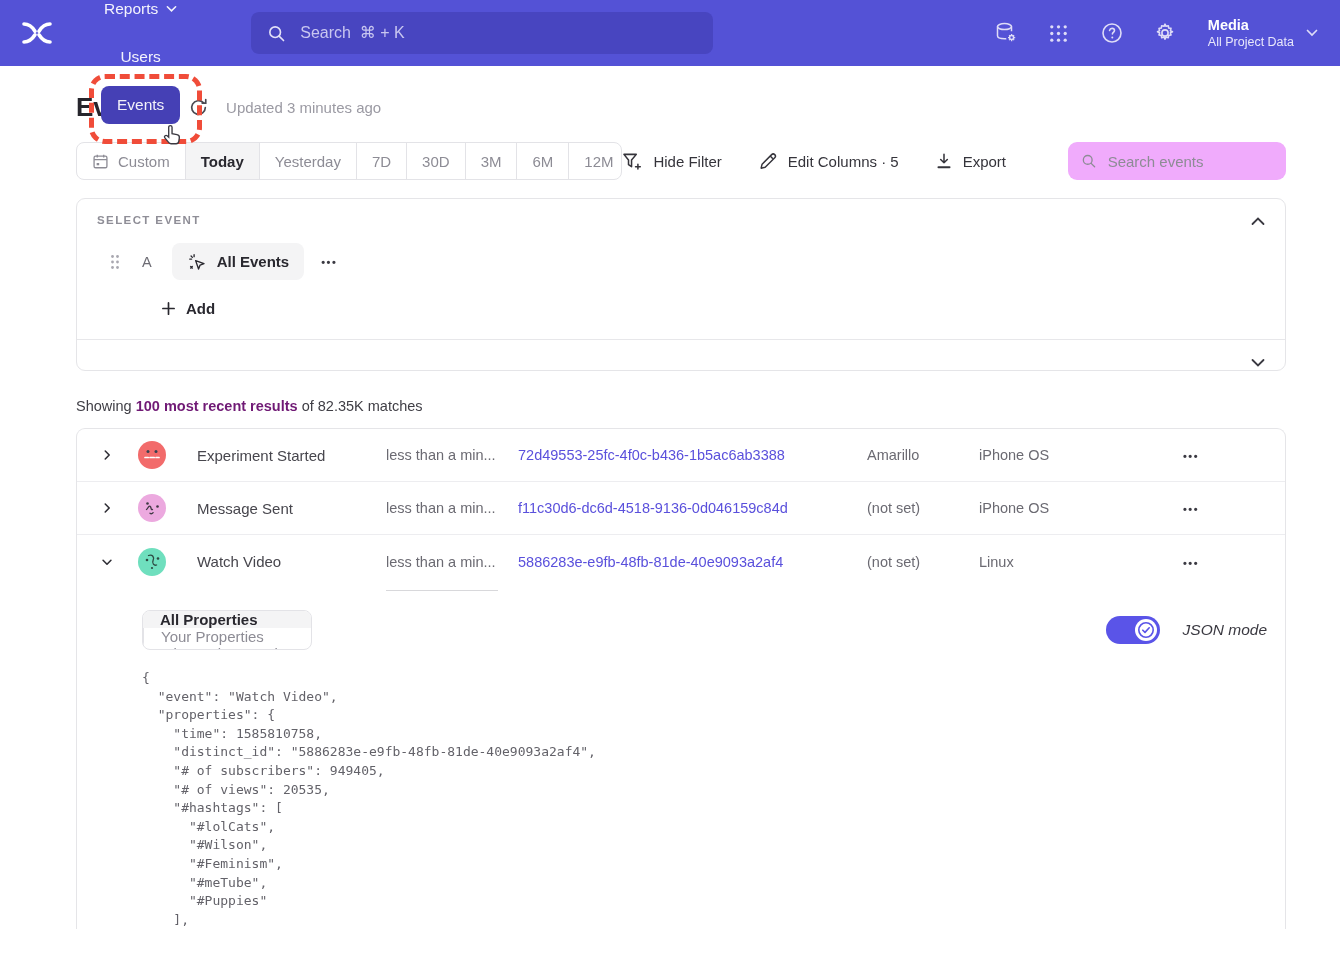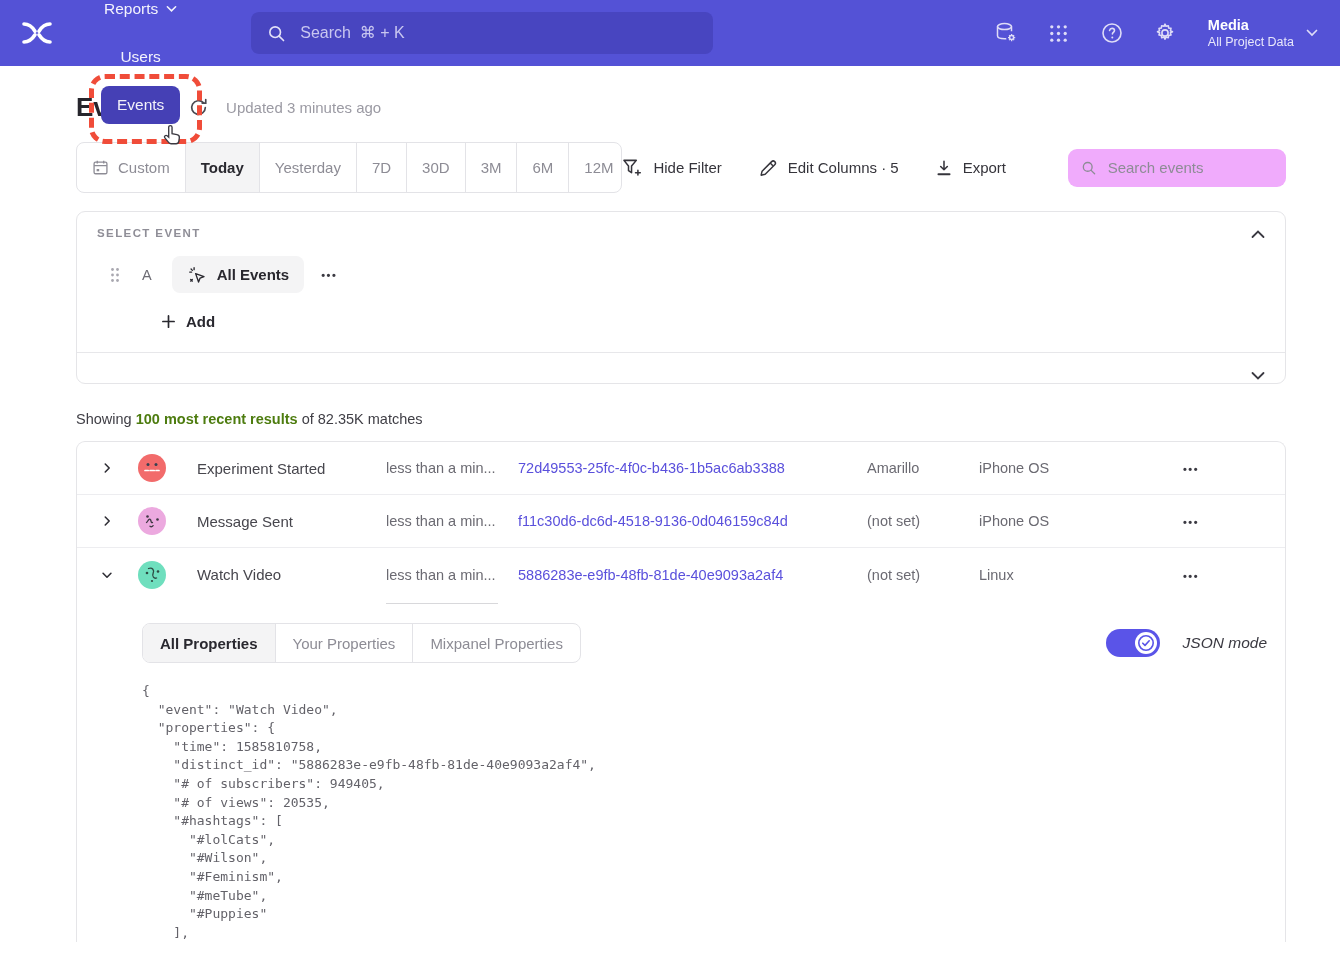--- a/index.html
+++ b/index.html
@@ -32,21 +32,21 @@
   .account-name { font-size:14.5px; font-weight:700; line-height:18px; }
   .account-proj { font-size:12.5px; color:#e8e7fb; line-height:16px; }
   
   main { padding:0 54px 0 76px; }
   .page-head { display:flex; align-items:center; margin-top:26px; gap:16px; }
   .page-title { font-size:26px; font-weight:700; color:#26252c; margin:0; letter-spacing:-.2px; }
   .refresh-btn { width:22px; height:22px; color:#4a4951; cursor:pointer; margin-left:12px; }
   .updated { font-size:15px; color:#9b9aa3; }
   
   .toolbar { display:flex; align-items:center; margin-top:19px; }
-  .seg { display:flex; border:1px solid #e3e3e7; border-radius:8px; overflow:hidden; height:51px; }
+  .seg { display:flex; border:1px solid #e3e3e7; border-radius:8px; overflow:hidden; height:38px; }
   .seg-btn { padding:0 15px; font-size:15px; color:#8d8c95; display:flex; align-items:center; gap:9px;
     border-left:1px solid #e3e3e7; cursor:pointer; white-space:nowrap; }
   .seg-btn:first-child { border-left:none; }
   .seg-btn.selected { background:#f4f4f5; color:#29282f; font-weight:600; }
   .tool-actions { margin-left:auto; display:flex; align-items:center; gap:36px; }
   .tool-btn { display:flex; align-items:center; gap:10px; font-size:15px; font-weight:400;
     color:#35343b; cursor:pointer; white-space:nowrap; }
   .search-events { width:218px; height:38px; background:#f0abfc; border-radius:9px; display:flex;
     align-items:center; padding:0 13px; gap:9px; margin-left:26px; }
   .search-events input { background:transparent; border:none; outline:none; font-size:15px;
@@ -62,21 +62,21 @@
   .row-letter { font-size:14.5px; color:#6d6c74; margin:0 20px 0 22px; }
   .event-pill { display:flex; align-items:center; gap:10px; background:#f4f4f5; border-radius:8px;
     padding:0 15px; height:37px; font-size:15px; font-weight:700; color:#29282f; cursor:pointer; }
   .event-pill svg { color:#29282f; }
   .more-btn { margin-left:17px; color:#3a3941; font-size:11px; letter-spacing:1.5px; font-weight:700; cursor:pointer; }
   .add-btn { display:flex; align-items:center; gap:10px; margin:20px 0 2px 64px; font-size:15px;
     font-weight:600; color:#29282f; cursor:pointer; width:fit-content; }
   .section-filters { border-top:1px solid #e7e7ea; padding:15px 20px; position:relative; }
   
   .summary { margin-top:27px; font-size:14.5px; color:#3f3e45; }
-  .summary b { color:#4d7c0f; }
+  .summary b { color:#701a75; }
   
   .etable { margin-top:14px; border:1px solid #e5e5e8; border-bottom:none; border-radius:9px 9px 0 0; overflow:hidden; }
   .grid { display:grid; grid-template-columns:40px 50px 199px 132px 349px 112px 190px 1fr;
     align-items:center; padding:0 10px; }
   .thead { background:#f6f6f7; height:47px; border-bottom:1px solid #e9e9ec; color:#5f5e66; font-size:14.5px; }
   .trow { height:53px; border-bottom:1px solid #ededf0; font-size:14.5px; cursor:pointer; }
   .trow.expanded { border-bottom:none; }
   .c-expander { display:flex; justify-content:center; color:#2f2e35; }
   .c-avatar { display:flex; justify-content:center; }
   .avatar { width:28px; height:28px; border-radius:50%; display:flex; align-items:center; justify-content:center; }
@@ -86,21 +86,21 @@
     border-bottom:1px solid #d8d8db; }
   .c-id { padding-left:10px; color:#5a50dc; overflow:hidden; white-space:nowrap; }
   .c-city,.c-os { padding-left:10px; color:#6b6a72; }
   .c-actions { padding-left:24px; }
   .dots { color:#3a3941; font-size:11px; letter-spacing:1.5px; font-weight:700; cursor:pointer; }
   .th { color:#5f5e66; }
   .collapse-all { display:flex; justify-content:center; color:#2f2e35; cursor:pointer; }
   
   .detail { padding:22px 18px 0 65px; }
   .detail-head { display:flex; align-items:center; justify-content:space-between; }
-  .tabs { display:flex; border:1px solid #e3e3e7; border-radius:8px; overflow:hidden; height:40px; }
+  .tabs { display:flex; border:1px solid #e3e3e7; border-radius:8px; overflow:hidden; height:40px;flex-direction:column; }
   .tab { padding:0 17px; font-size:15px; color:#8d8c95; display:flex; align-items:center;
     border-left:1px solid #e3e3e7; cursor:pointer; white-space:nowrap; }
   .tab:first-child { border-left:none; }
   .tab.active { background:#f4f4f5; color:#29282f; font-weight:700; }
   .json-toggle-wrap { display:flex; align-items:center; gap:23px; }
   .toggle { width:54px; height:28px; border-radius:14px; background:#5a54e8; position:relative; cursor:pointer; }
   .knob { position:absolute; right:3px; top:3px; width:22px; height:22px; border-radius:50%;
     background:#fff; display:flex; align-items:center; justify-content:center; }
   .json-label { font-size:15.5px; color:#3a3941;font-style:italic; }
   pre.json { margin:19px 0 0; font-family:"DejaVu Sans Mono", monospace; font-size:13px;

